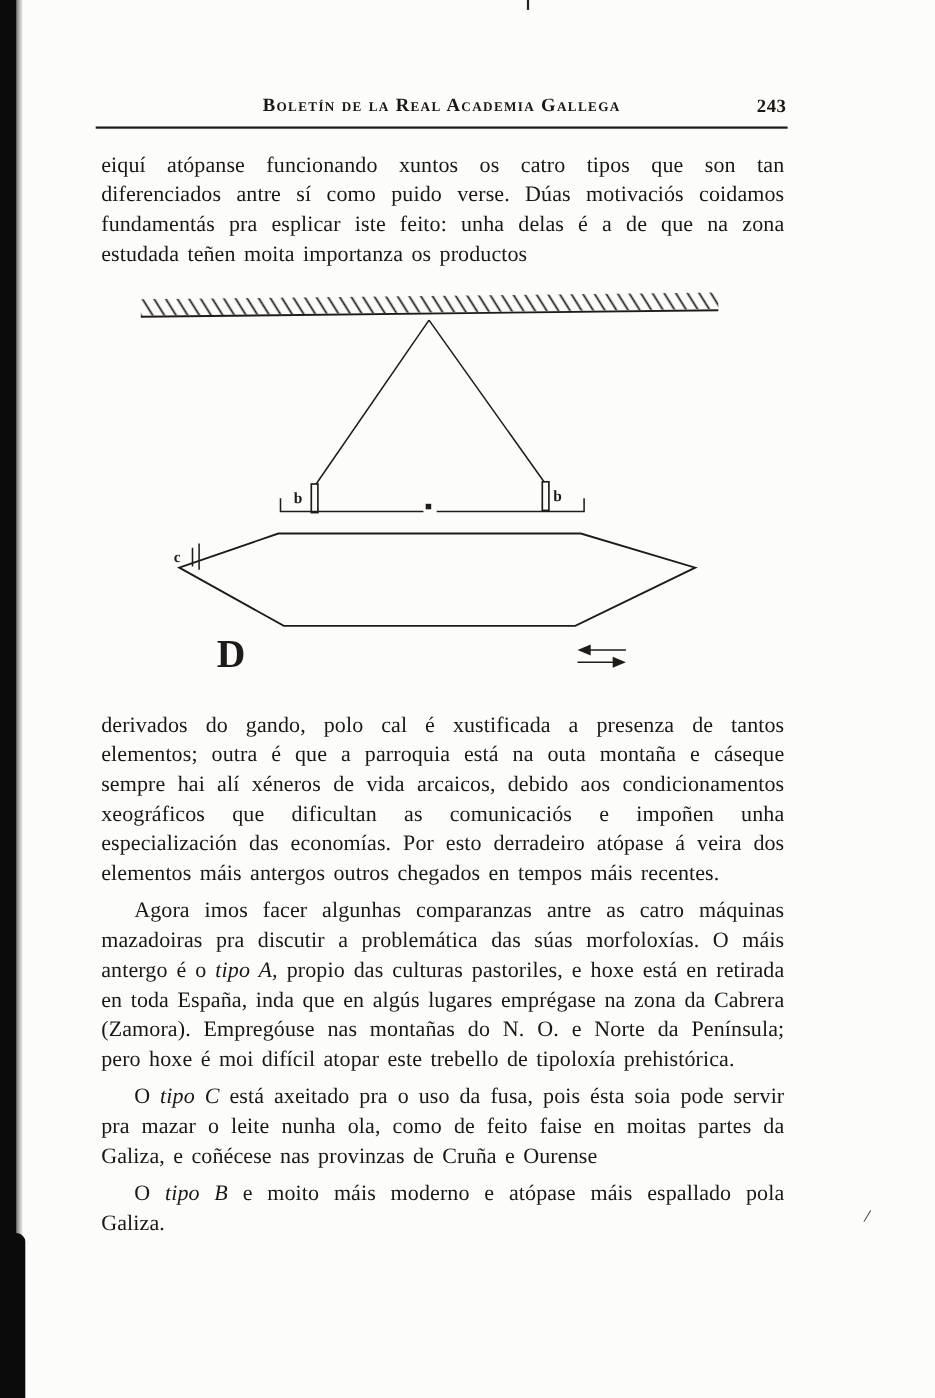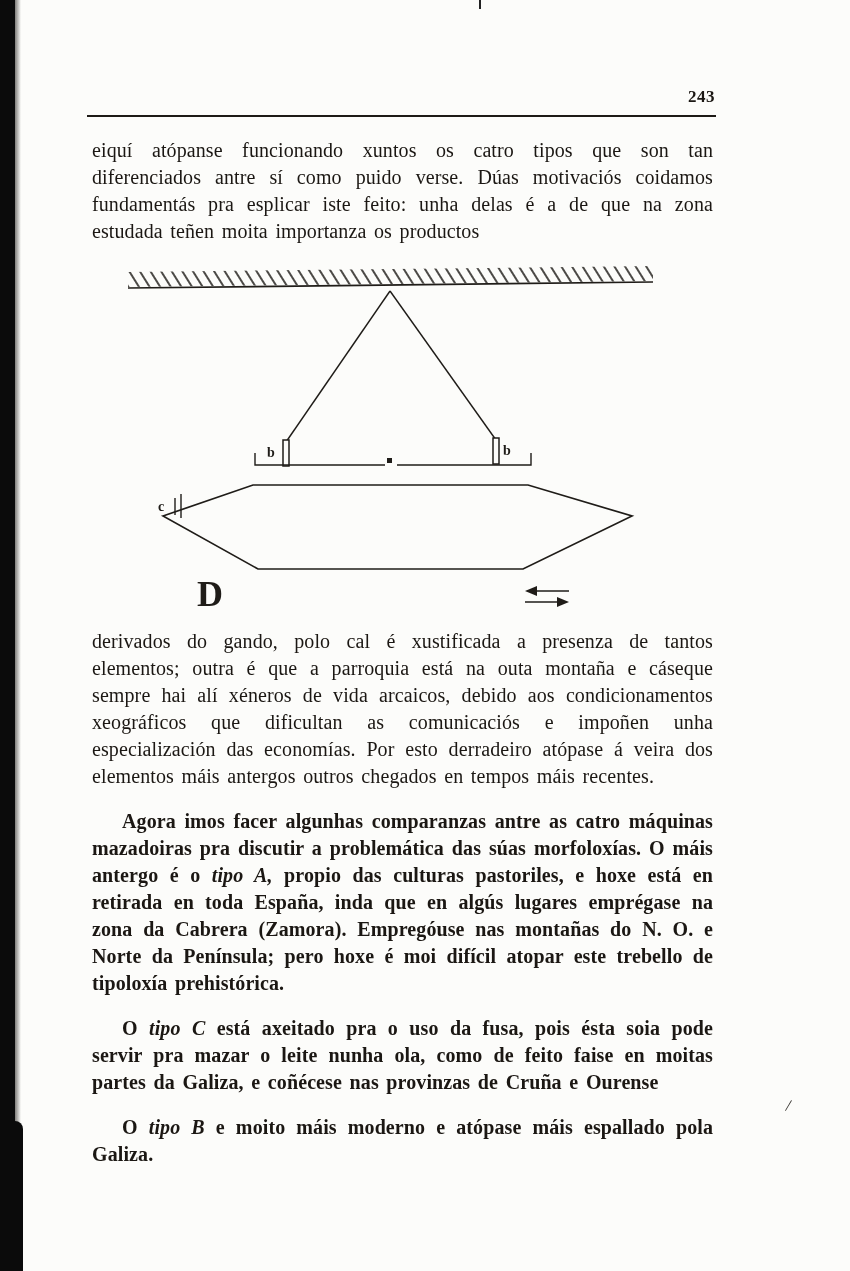--- a/index.html
+++ b/index.html
@@ -60,22 +60,22 @@
   .text-block {
     position:absolute;
     left:92px; width:621px;
     font-size:20px;
     line-height:27px;
     text-align:justify;
     word-spacing:2.5px;
     letter-spacing:.1px;
   }
   .text-block-1 { top:137px; }
-  .text-block-2 { top:628px; }
-  .text-block p + p { margin-top:18px;font-weight:bold; }
+  .text-block-2 { top:646px; }
+  .text-block p + p { margin-top:7px; }
   .indent { text-indent:30px; }
   .italic { font-style:italic; }
   
   .figure {
     position:absolute; left:95px; top:258px;
     width:660px; height:372px;
   }
   .figure svg { display:block; width:660px; height:372px; }
   .fig-line { stroke:#1f1c18; stroke-width:1.7; fill:none; }
   .fig-line-thin { stroke:#1f1c18; stroke-width:1.4; fill:none; }
@@ -93,20 +93,21 @@
 <body>
 
 <div class="page">
 
   <div class="binding"></div>
   <div class="binding-fade"></div>
   <div class="binding-bulge"></div>
   <div class="top-tick"></div>
 
   <div class="header">
+    <span class="journal-title">Boletín de la Real Academia Gallega</span>
     <span class="page-number">243</span>
   </div>
   <div class="header-rule"></div>
 
   <div class="text-block text-block-1">
     <p>eiquí atópanse funcionando xuntos os catro tipos que son tan diferenciados antre sí como puido verse. Dúas motivaciós coidamos fundamentás pra esplicar iste feito: unha delas é a de que na zona estudada teñen moita importanza os productos</p>
   </div>
 
   <div class="figure">
     <svg viewBox="0 0 660 372" xmlns="http://www.w3.org/2000/svg">

